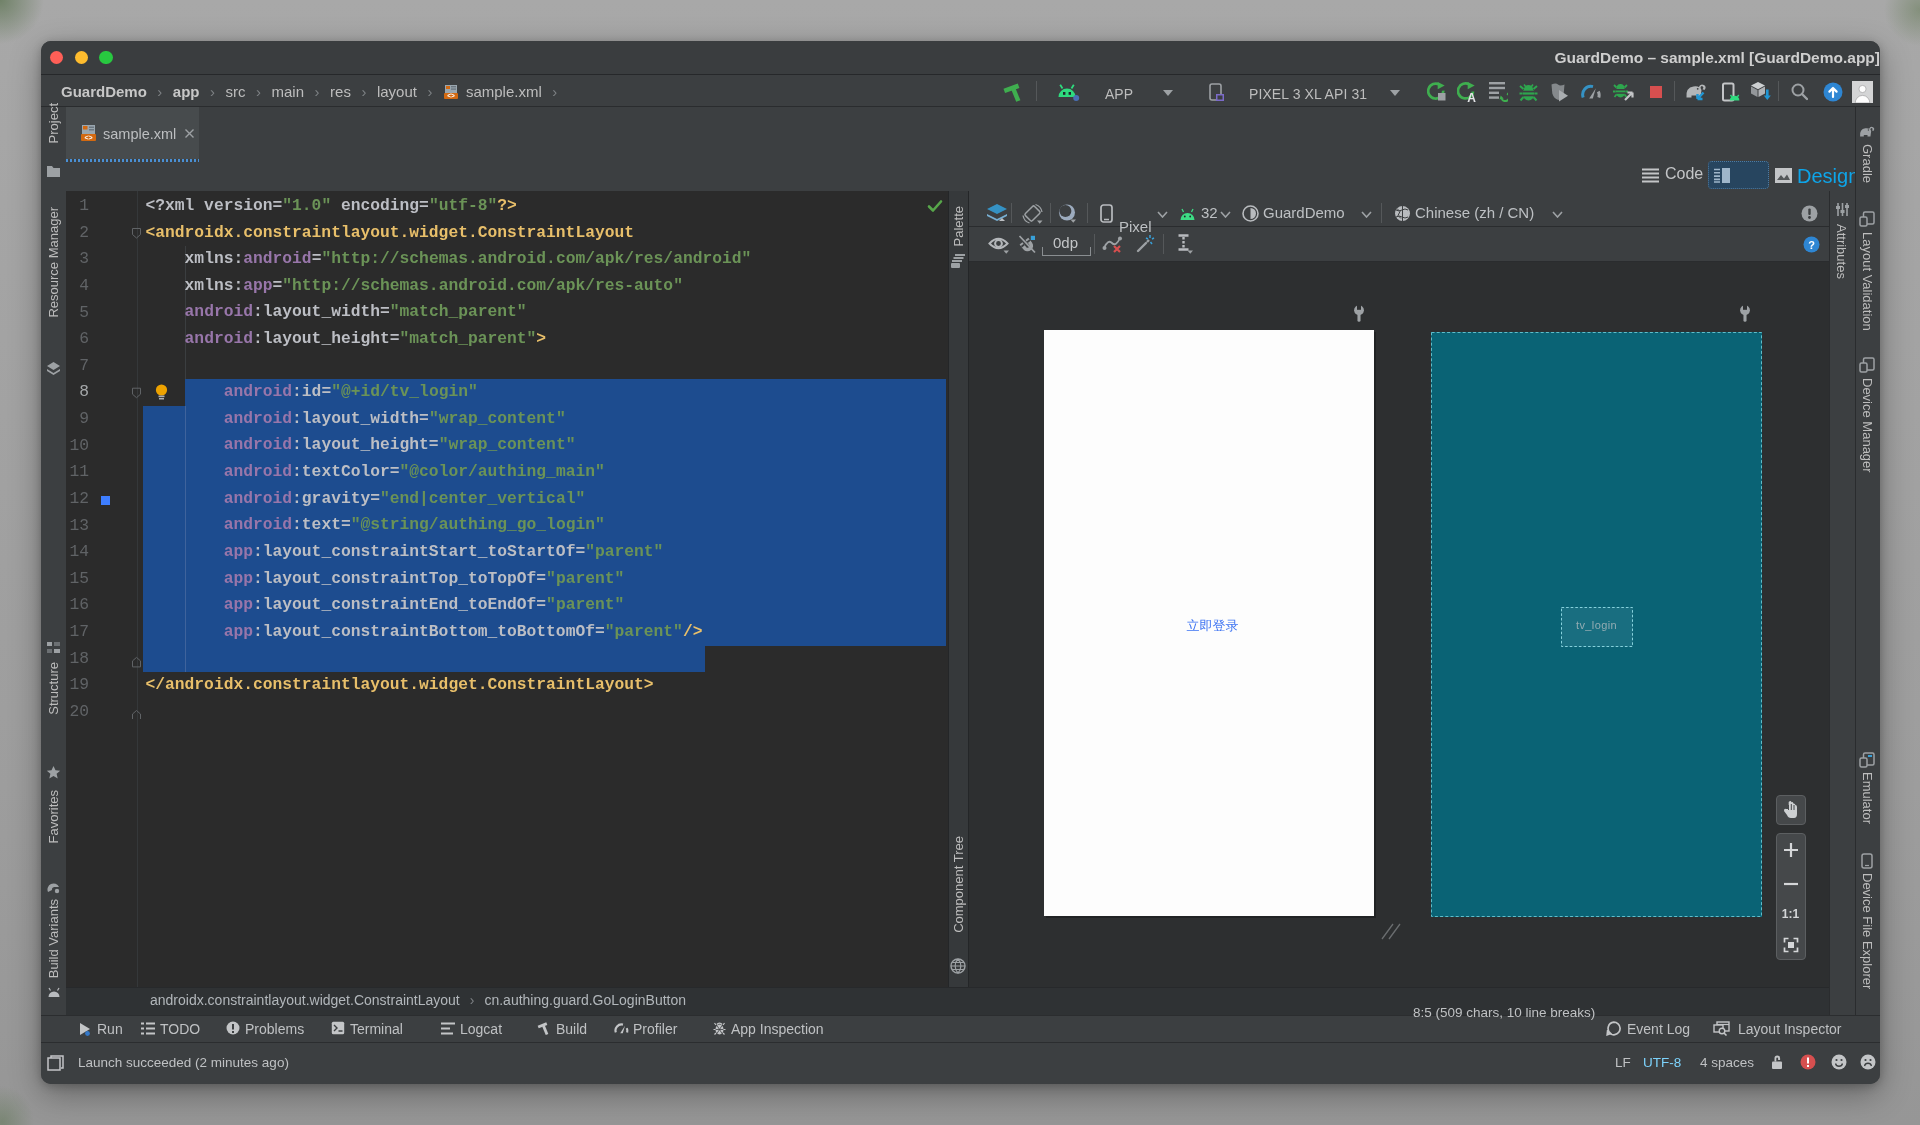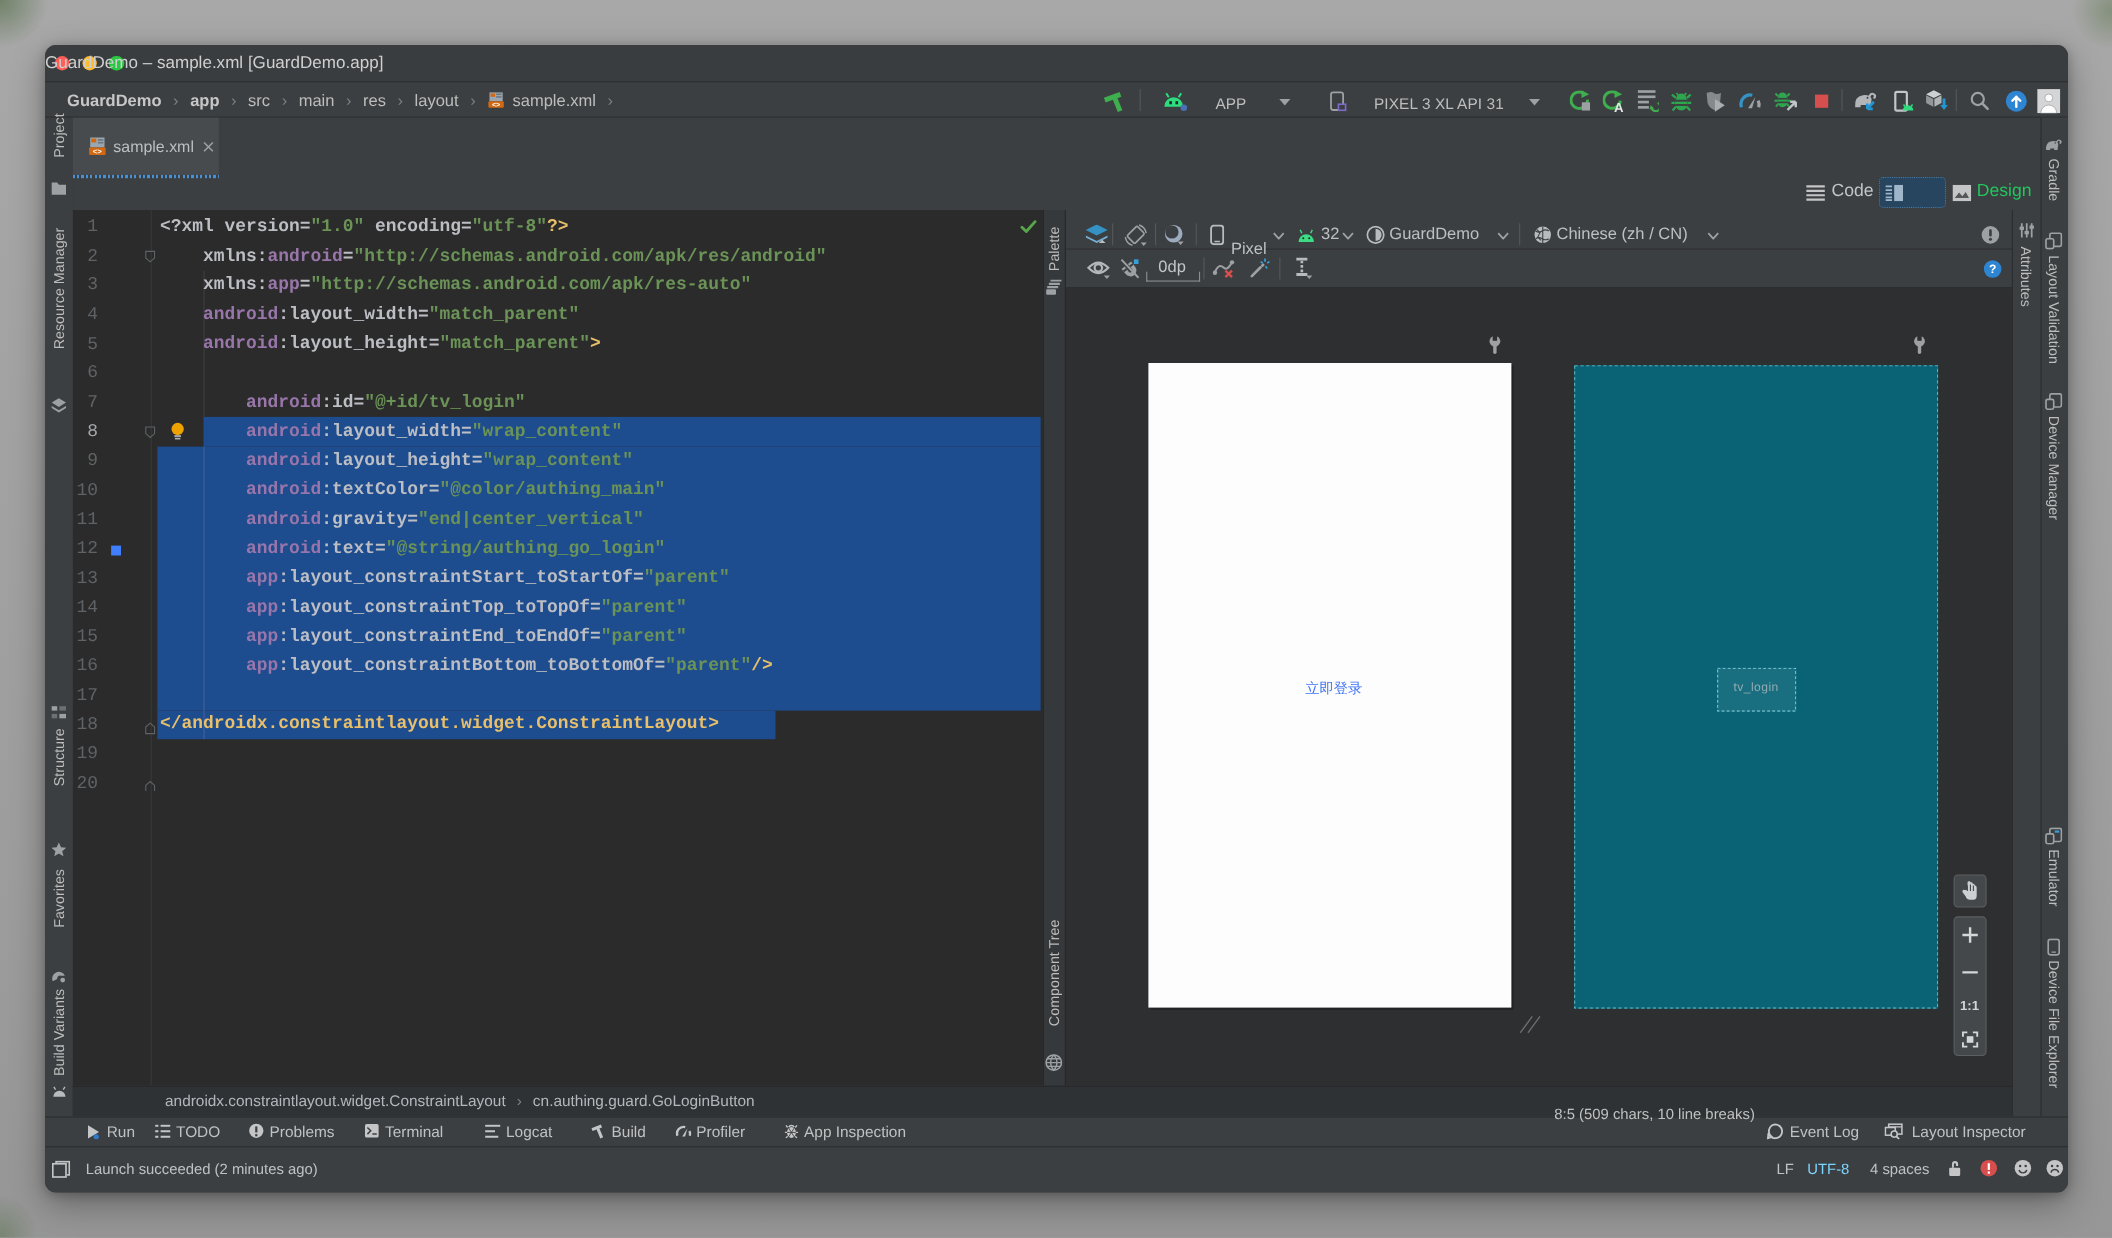--- a/index.html
+++ b/index.html
@@ -34,21 +34,21 @@
   .vtxt { font-size:13px; color:#bdbdbd; }
 </style>
 </head>
 <body>
 <div id="win">
 
   <div class="abs" style="left:0;top:0;width:1839px;height:33.5px;background:#3a3d3f;border-bottom:1px solid #26282a;"></div>
   <div class="abs" style="left:8.9px;top:9.6px;width:13.2px;height:13.2px;border-radius:50%;background:#ff5f57;"></div>
   <div class="abs" style="left:33.9px;top:9.6px;width:13.2px;height:13.2px;border-radius:50%;background:#febc2e;"></div>
   <div class="abs" style="left:58.4px;top:9.6px;width:13.2px;height:13.2px;border-radius:50%;background:#28c840;"></div>
-  <div class="abs" style="left:0;top:8px;width:1839px;text-align:left;font-size:15.5px;font-weight:normal;color:#cfcfcf;">GuardDemo – sample.xml [GuardDemo.app]</div>
+  <div class="abs" style="left:0;top:8px;width:1839px;text-align:right;font-size:15.5px;font-weight:bold;color:#cfcfcf;">GuardDemo – sample.xml [GuardDemo.app]</div>
 
   <div class="abs" style="left:0;top:34px;width:1839px;height:32px;background:#3c3f41;border-bottom:1px solid #2a2c2e;"></div>
   <div id="breadcrumbs" class="abs" style="left:20px;top:41px;height:20px;font-size:15px;color:#bdbdbd;white-space:nowrap;line-height:20px;">
     <span style="font-weight:bold;color:#c7c7c7;">GuardDemo</span><span class="chev" style="margin:0 10.5px;">›</span><span style="font-weight:bold;color:#c7c7c7;">app</span><span class="chev" style="margin:0 10.5px;">›</span><span>src</span><span class="chev" style="margin:0 10.5px;">›</span><span>main</span><span class="chev" style="margin:0 10.5px;">›</span><span>res</span><span class="chev" style="margin:0 10.5px;">›</span><span>layout</span><span class="chev" style="margin:0 10.5px;">›</span><span style="display:inline-block;vertical-align:-3px;"><svg width="16" height="16" viewBox="0 0 16 16">
           <rect x="2" y="1" width="12" height="8" fill="#9aa7b0"></rect>
           <rect x="3" y="2" width="4" height="3" fill="#d26911"></rect>
           <rect x="8" y="2" width="5" height="1.4" fill="#6c7780"></rect>
           <rect x="8" y="4.4" width="5" height="1.4" fill="#6c7780"></rect>
           <rect x="1" y="9" width="14" height="6" rx="1" fill="#d26911"></rect>
           <text x="8" y="14" font-size="6.5" font-weight="bold" fill="#fff" text-anchor="middle">&lt;&gt;</text>
@@ -187,21 +187,21 @@
     <div class="abs" style="left:1667px;top:120px;width:61px;height:28px;background:#27455f;border-radius:4px;border:1px dotted #4d7ba2;"></div>
     <svg class="abs" style="left:1673px;top:127px;" width="16" height="15" viewBox="0 0 16 15">
         <path d="M0 1.5 h6 M0 4.8 h6 M0 8.1 h6 M0 11.4 h6 M0 14 h6" stroke="#9fb6ca" stroke-width="1.6"></path>
         <rect x="8" y="0" width="8" height="15" fill="#9fb6ca"></rect>
       </svg>
     <div class="abs" style="left:1695px;top:124px;font-size:16px;color:#d6d8da;margin-top:32px;">Split</div>
     <svg class="abs" style="left:1734px;top:127px;" width="17" height="15" viewBox="0 0 17 15">
         <rect width="17" height="15" fill="#c3c5c7"></rect>
         <path d="M2 12 l4 -5 l3 3.5 l3 -4 l3 5.5 z" fill="#55585a"></path>
       </svg>
-    <div class="abs" style="left:1756px;top:124px;font-size:16px;color:#22c55e;">Design</div>
+    <div class="abs" style="left:1756px;top:124px;font-size:20px;color:#0ea5e9;">Design</div>
   </div>
 
   <div id="editor" class="abs" style="left:25px;top:150px;width:882px;height:796px;background:#2b2b2b;overflow:hidden;">
     <div class="abs" style="left:71px;top:0;width:1px;height:796px;background:#35383a;"></div>
 
     <div class="abs" style="left:118.6px;top:188.3px;width:761.4px;height:26.62px;background:#1d4c8f;"></div>
     <div class="abs" style="left:76.5px;top:214.9px;width:803.5px;height:240.6px;background:#1d4c8f;"></div>
     <div class="abs" style="left:76.5px;top:454.5px;width:562.6px;height:26.62px;background:#1d4c8f;"></div>
 
     <div class="abs" style="left:118.6px;top:55.2px;width:1px;height:133px;background:#3b3e40;"></div>
@@ -244,20 +244,21 @@
       <rect x="5.5" y="12.6" width="6" height="1.6" fill="#aeb0b2"></rect>
       <rect x="6" y="15" width="5" height="1.5" fill="#aeb0b2"></rect>
     </svg>
 
     <svg class="abs" style="left:860px;top:6px;" width="18" height="18" viewBox="0 0 18 18">
       <path d="M3 9.5 L7 13.5 L15 4.5" stroke="#57a64a" stroke-width="2.6" fill="none" stroke-linecap="round" stroke-linejoin="round"></path>
     </svg>
 
     <div class="abs mono codelines" style="left:79.5px;top:2px;font-size:16.3px;line-height:26.62px;color:#bcbec4;font-weight:bold;">
 <div><span class="cg">&lt;?xml version=</span><span class="cs">"1.0"</span><span class="cg"> encoding=</span><span class="cs">"utf-8"</span><span class="ct">?&gt;</span></div>
+<div><span class="ct">&lt;androidx.constraintlayout.widget.ConstraintLayout</span></div>
 <div>    <span class="cg">xmlns:</span><span class="cp">android</span><span class="cg">=</span><span class="cs">"http://schemas.android.com/apk/res/android"</span></div>
 <div>    <span class="cg">xmlns:</span><span class="cp">app</span><span class="cg">=</span><span class="cs">"http://schemas.android.com/apk/res-auto"</span></div>
 <div>    <span class="cp">android</span><span class="cg">:layout_width=</span><span class="cs">"match_parent"</span></div>
 <div>    <span class="cp">android</span><span class="cg">:layout_height=</span><span class="cs">"match_parent"</span><span class="ct">&gt;</span></div>
 <div>&nbsp;</div>
 <div>        <span class="cp">android</span><span class="cg">:id=</span><span class="cs">"@+id/tv_login"</span></div>
 <div>        <span class="cp">android</span><span class="cg">:layout_width=</span><span class="cs">"wrap_content"</span></div>
 <div>        <span class="cp">android</span><span class="cg">:layout_height=</span><span class="cs">"wrap_content"</span></div>
 <div>        <span class="cp">android</span><span class="cg">:textColor=</span><span class="cs">"@color/authing_main"</span></div>
 <div>        <span class="cp">android</span><span class="cg">:gravity=</span><span class="cs">"end|center_vertical"</span></div>

